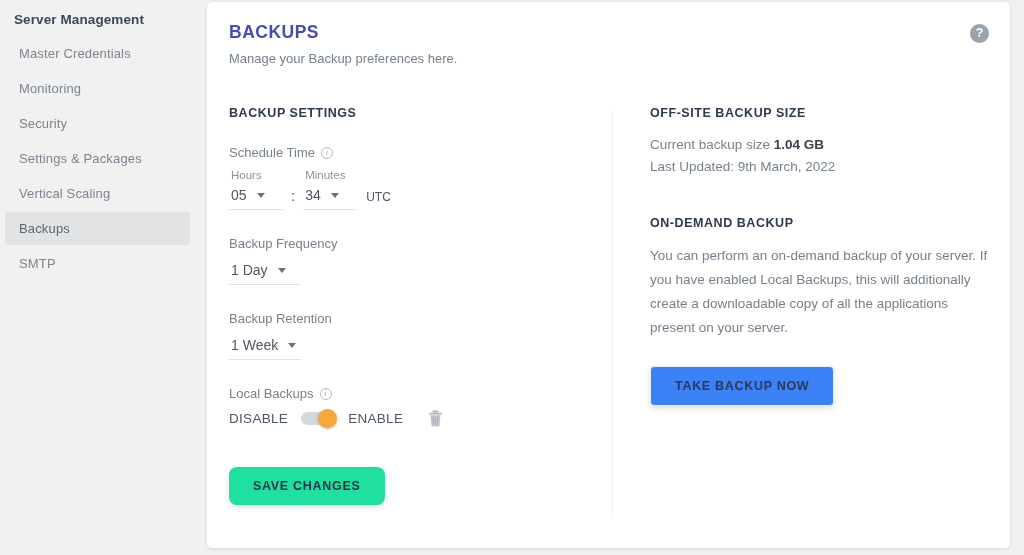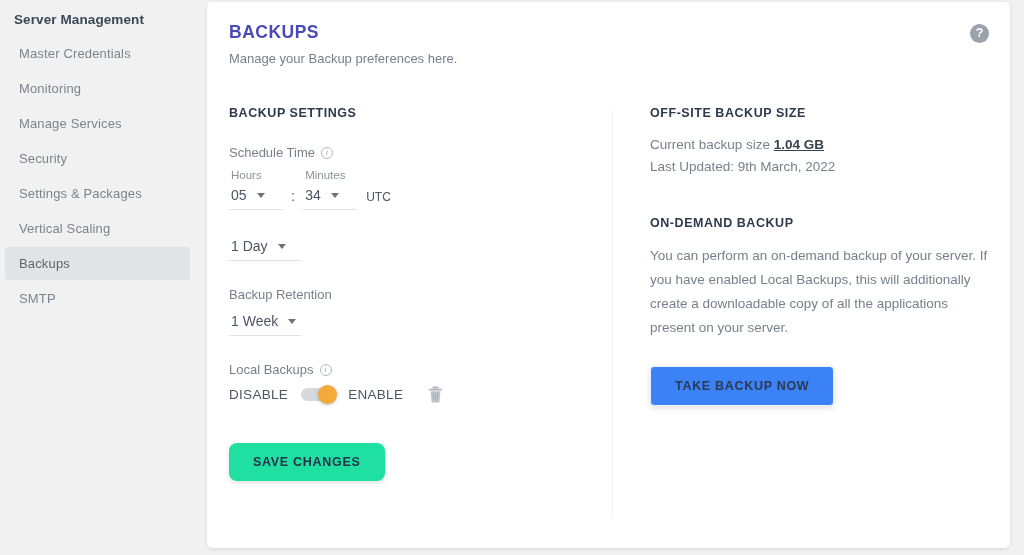--- a/index.html
+++ b/index.html
@@ -136,21 +136,21 @@
     height: 38px; padding: 0 24px;
     background: #1fe0a0; color: #27324a;
     font-size: 12.5px; font-weight: bold; letter-spacing: .7px;
     border: none; border-radius: 8px; cursor: pointer;
     box-shadow: 0 2px 5px rgba(0,0,0,.12);
     font-family: "Liberation Sans", sans-serif;
   }
 
   
   .rt-line { font-size: 13.5px; color: #77818c; line-height: 22px; }
-  .rt-line b { color: #39414c; font-weight: bold; text-decoration: underline; }
+  .rt-line b { color: #39414c; font-weight: bold; }
   .rt-para {
     font-size: 13.5px; color: #77818c; line-height: 24px;
     margin-top: 12px; width: 345px;
   }
   .btn-outline {
     margin-top: 26px;
     display: inline-flex; align-items: center; justify-content: center;
     height: 40px; padding: 0 24px;
     background: #3b82f6; color: #2d3a55;
     font-size: 12.5px; font-weight: bold; letter-spacing: .7px;
@@ -163,21 +163,20 @@
 </head>
 <body>
 
 <div class="app">
 
   <aside class="sidebar">
     <div class="sidebar-title">Server Management</div>
     <ul class="nav-list">
       <li class="nav-item">Master Credentials</li>
       <li class="nav-item">Monitoring</li>
-      <li class="nav-item">Manage Services</li>
       <li class="nav-item">Security</li>
       <li class="nav-item">Settings &amp; Packages</li>
       <li class="nav-item">Vertical Scaling</li>
       <li class="nav-item active">Backups</li>
       <li class="nav-item">SMTP</li>
     </ul>
   </aside>
 
   <main class="card">
 
@@ -210,20 +209,23 @@
           <div class="sel sel-m">
             <span class="sel-val">34</span>
             <span class="caret"></span>
           </div>
         </div>
         <span class="utc">UTC</span>
       </div>
 
       
       <div class="block">
+        <div class="field-label">
+          <span>Backup Frequency</span>
+        </div>
         <div class="sel sel-wide">
           <span class="sel-val">1 Day</span>
           <span class="caret"></span>
         </div>
       </div>
 
       
       <div class="block">
         <div class="field-label">
           <span>Backup Retention</span>

